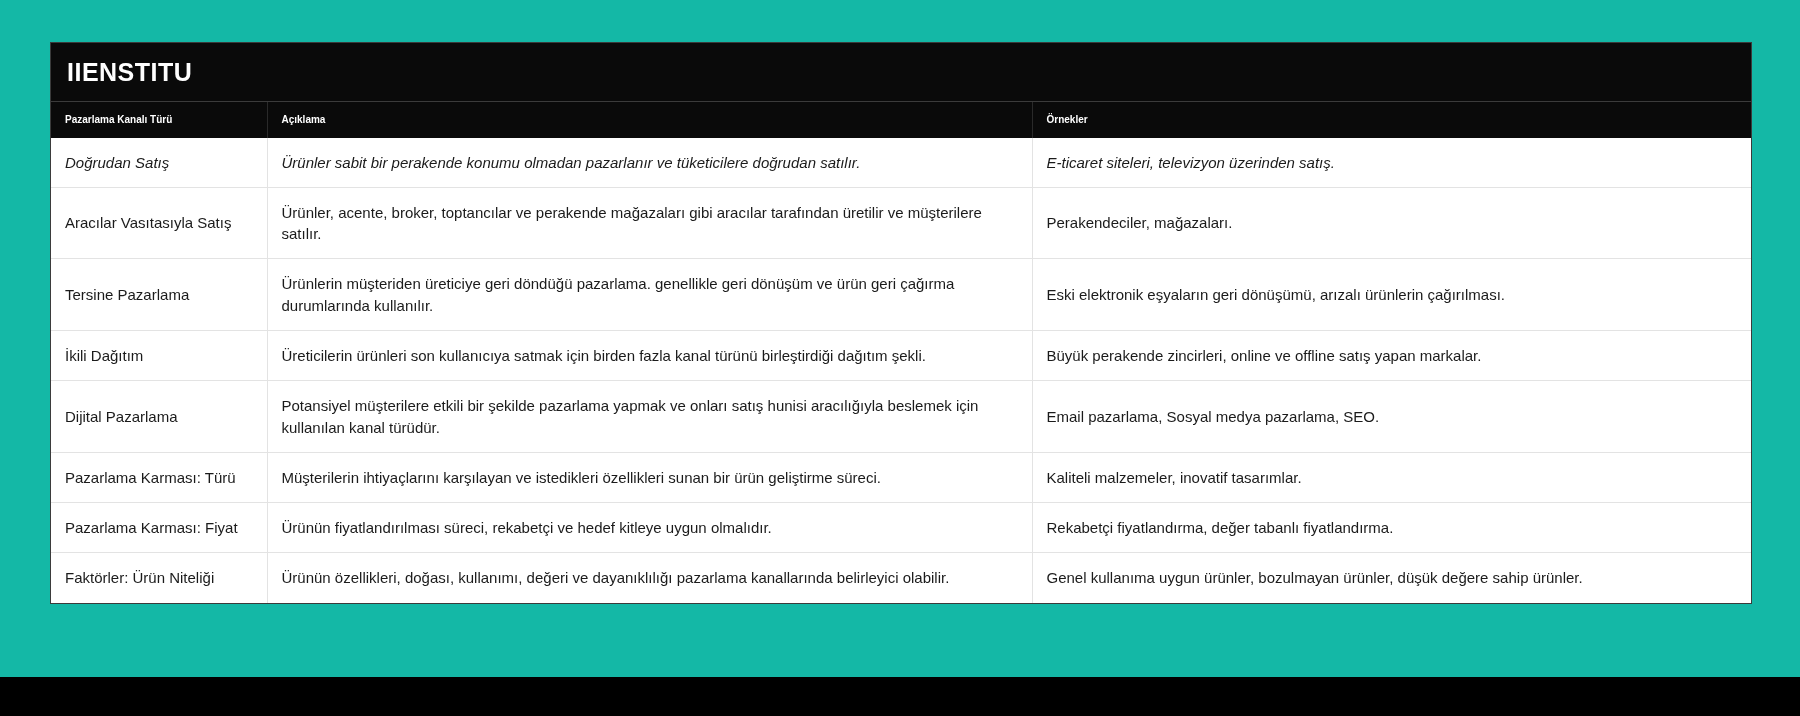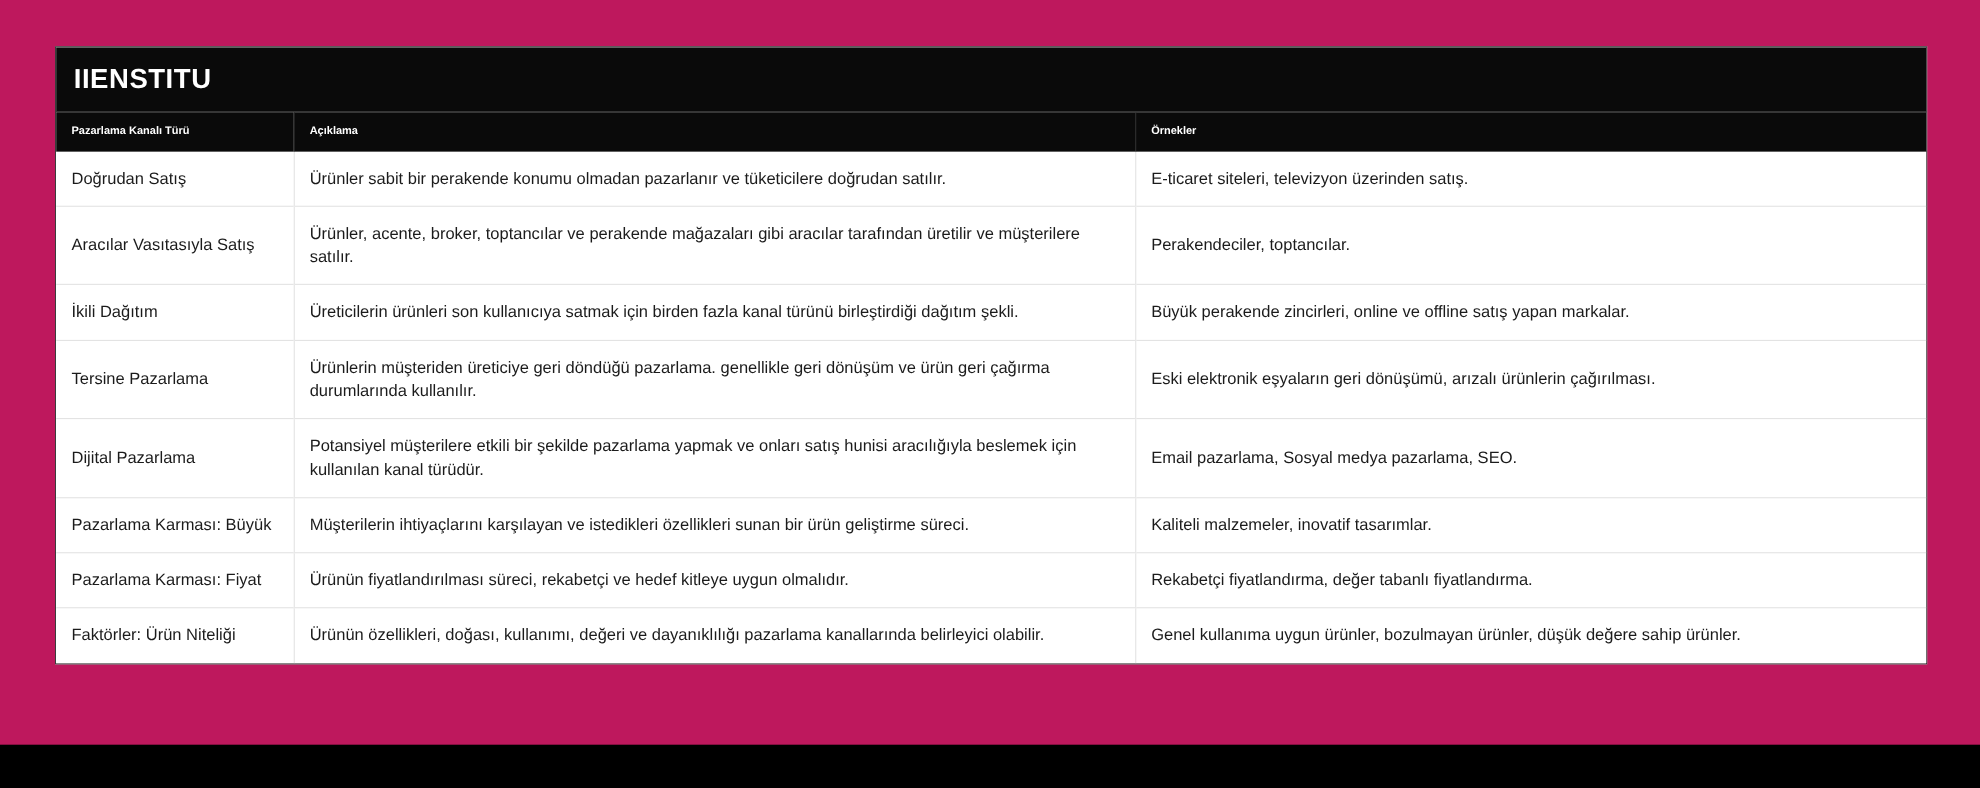--- a/index.html
+++ b/index.html
@@ -12,21 +12,21 @@
     height: 716px;
     overflow: hidden;
     font-family: "Liberation Sans", "DejaVu Sans", sans-serif;
     -webkit-font-smoothing: antialiased;
   }
 
   .page {
     position: relative;
     width: 1800px;
     height: 677px;
-    background: #be185d;
+    background: #14b8a6;
   }
 
   .table-card {
     position: absolute;
     left: 50px;
     top: 42px;
     width: 1702px;
     background: #ffffff;
     border: 1px solid #3b3b3b;
     box-sizing: border-box;
@@ -69,21 +69,21 @@
     font-size: 15px;
     color: #1b1b1b;
     padding: 14px 14px;
     border-top: 1px solid #e3e3e3;
     border-right: 1px solid #e3e3e3;
     vertical-align: middle;
     line-height: 1.42;
     background: #ffffff;
   }
   table.grid tbody td:last-child { border-right: none; }
-  table.grid tbody tr:first-child td { border-top: none; }
+  table.grid tbody tr:first-child td { border-top: none; font-style: italic; }
 
   .col-type  { width: 216px; }
   .col-desc  { width: 765px; }
   .col-ex    { width: 721px; }
 
   .cell-type { color: #1b1b1b; }
   .cell-desc { color: #1b1b1b; }
   .cell-ex   { color: #1b1b1b; }
 </style>
 </head>
@@ -111,39 +111,39 @@
       </thead>
       <tbody>
         <tr>
           <td class="cell-type">Doğrudan Satış</td>
           <td class="cell-desc">Ürünler sabit bir perakende konumu olmadan pazarlanır ve tüketicilere doğrudan satılır.</td>
           <td class="cell-ex">E-ticaret siteleri, televizyon üzerinden satış.</td>
         </tr>
         <tr>
           <td class="cell-type">Aracılar Vasıtasıyla Satış</td>
           <td class="cell-desc">Ürünler, acente, broker, toptancılar ve perakende mağazaları gibi aracılar tarafından üretilir ve müşterilere satılır.</td>
-          <td class="cell-ex">Perakendeciler, toptancılar.</td>
+          <td class="cell-ex">Perakendeciler, mağazaları.</td>
+        </tr>
+        <tr>
+          <td class="cell-type">Tersine Pazarlama</td>
+          <td class="cell-desc">Ürünlerin müşteriden üreticiye geri döndüğü pazarlama. genellikle geri dönüşüm ve ürün geri çağırma durumlarında kullanılır.</td>
+          <td class="cell-ex">Eski elektronik eşyaların geri dönüşümü, arızalı ürünlerin çağırılması.</td>
         </tr>
         <tr>
           <td class="cell-type">İkili Dağıtım</td>
           <td class="cell-desc">Üreticilerin ürünleri son kullanıcıya satmak için birden fazla kanal türünü birleştirdiği dağıtım şekli.</td>
           <td class="cell-ex">Büyük perakende zincirleri, online ve offline satış yapan markalar.</td>
         </tr>
         <tr>
-          <td class="cell-type">Tersine Pazarlama</td>
-          <td class="cell-desc">Ürünlerin müşteriden üreticiye geri döndüğü pazarlama. genellikle geri dönüşüm ve ürün geri çağırma durumlarında kullanılır.</td>
-          <td class="cell-ex">Eski elektronik eşyaların geri dönüşümü, arızalı ürünlerin çağırılması.</td>
-        </tr>
-        <tr>
           <td class="cell-type">Dijital Pazarlama</td>
           <td class="cell-desc">Potansiyel müşterilere etkili bir şekilde pazarlama yapmak ve onları satış hunisi aracılığıyla beslemek için kullanılan kanal türüdür.</td>
           <td class="cell-ex">Email pazarlama, Sosyal medya pazarlama, SEO.</td>
         </tr>
         <tr>
-          <td class="cell-type">Pazarlama Karması: Büyük</td>
+          <td class="cell-type">Pazarlama Karması: Türü</td>
           <td class="cell-desc">Müşterilerin ihtiyaçlarını karşılayan ve istedikleri özellikleri sunan bir ürün geliştirme süreci.</td>
           <td class="cell-ex">Kaliteli malzemeler, inovatif tasarımlar.</td>
         </tr>
         <tr>
           <td class="cell-type">Pazarlama Karması: Fiyat</td>
           <td class="cell-desc">Ürünün fiyatlandırılması süreci, rekabetçi ve hedef kitleye uygun olmalıdır.</td>
           <td class="cell-ex">Rekabetçi fiyatlandırma, değer tabanlı fiyatlandırma.</td>
         </tr>
         <tr>
           <td class="cell-type">Faktörler: Ürün Niteliği</td>

